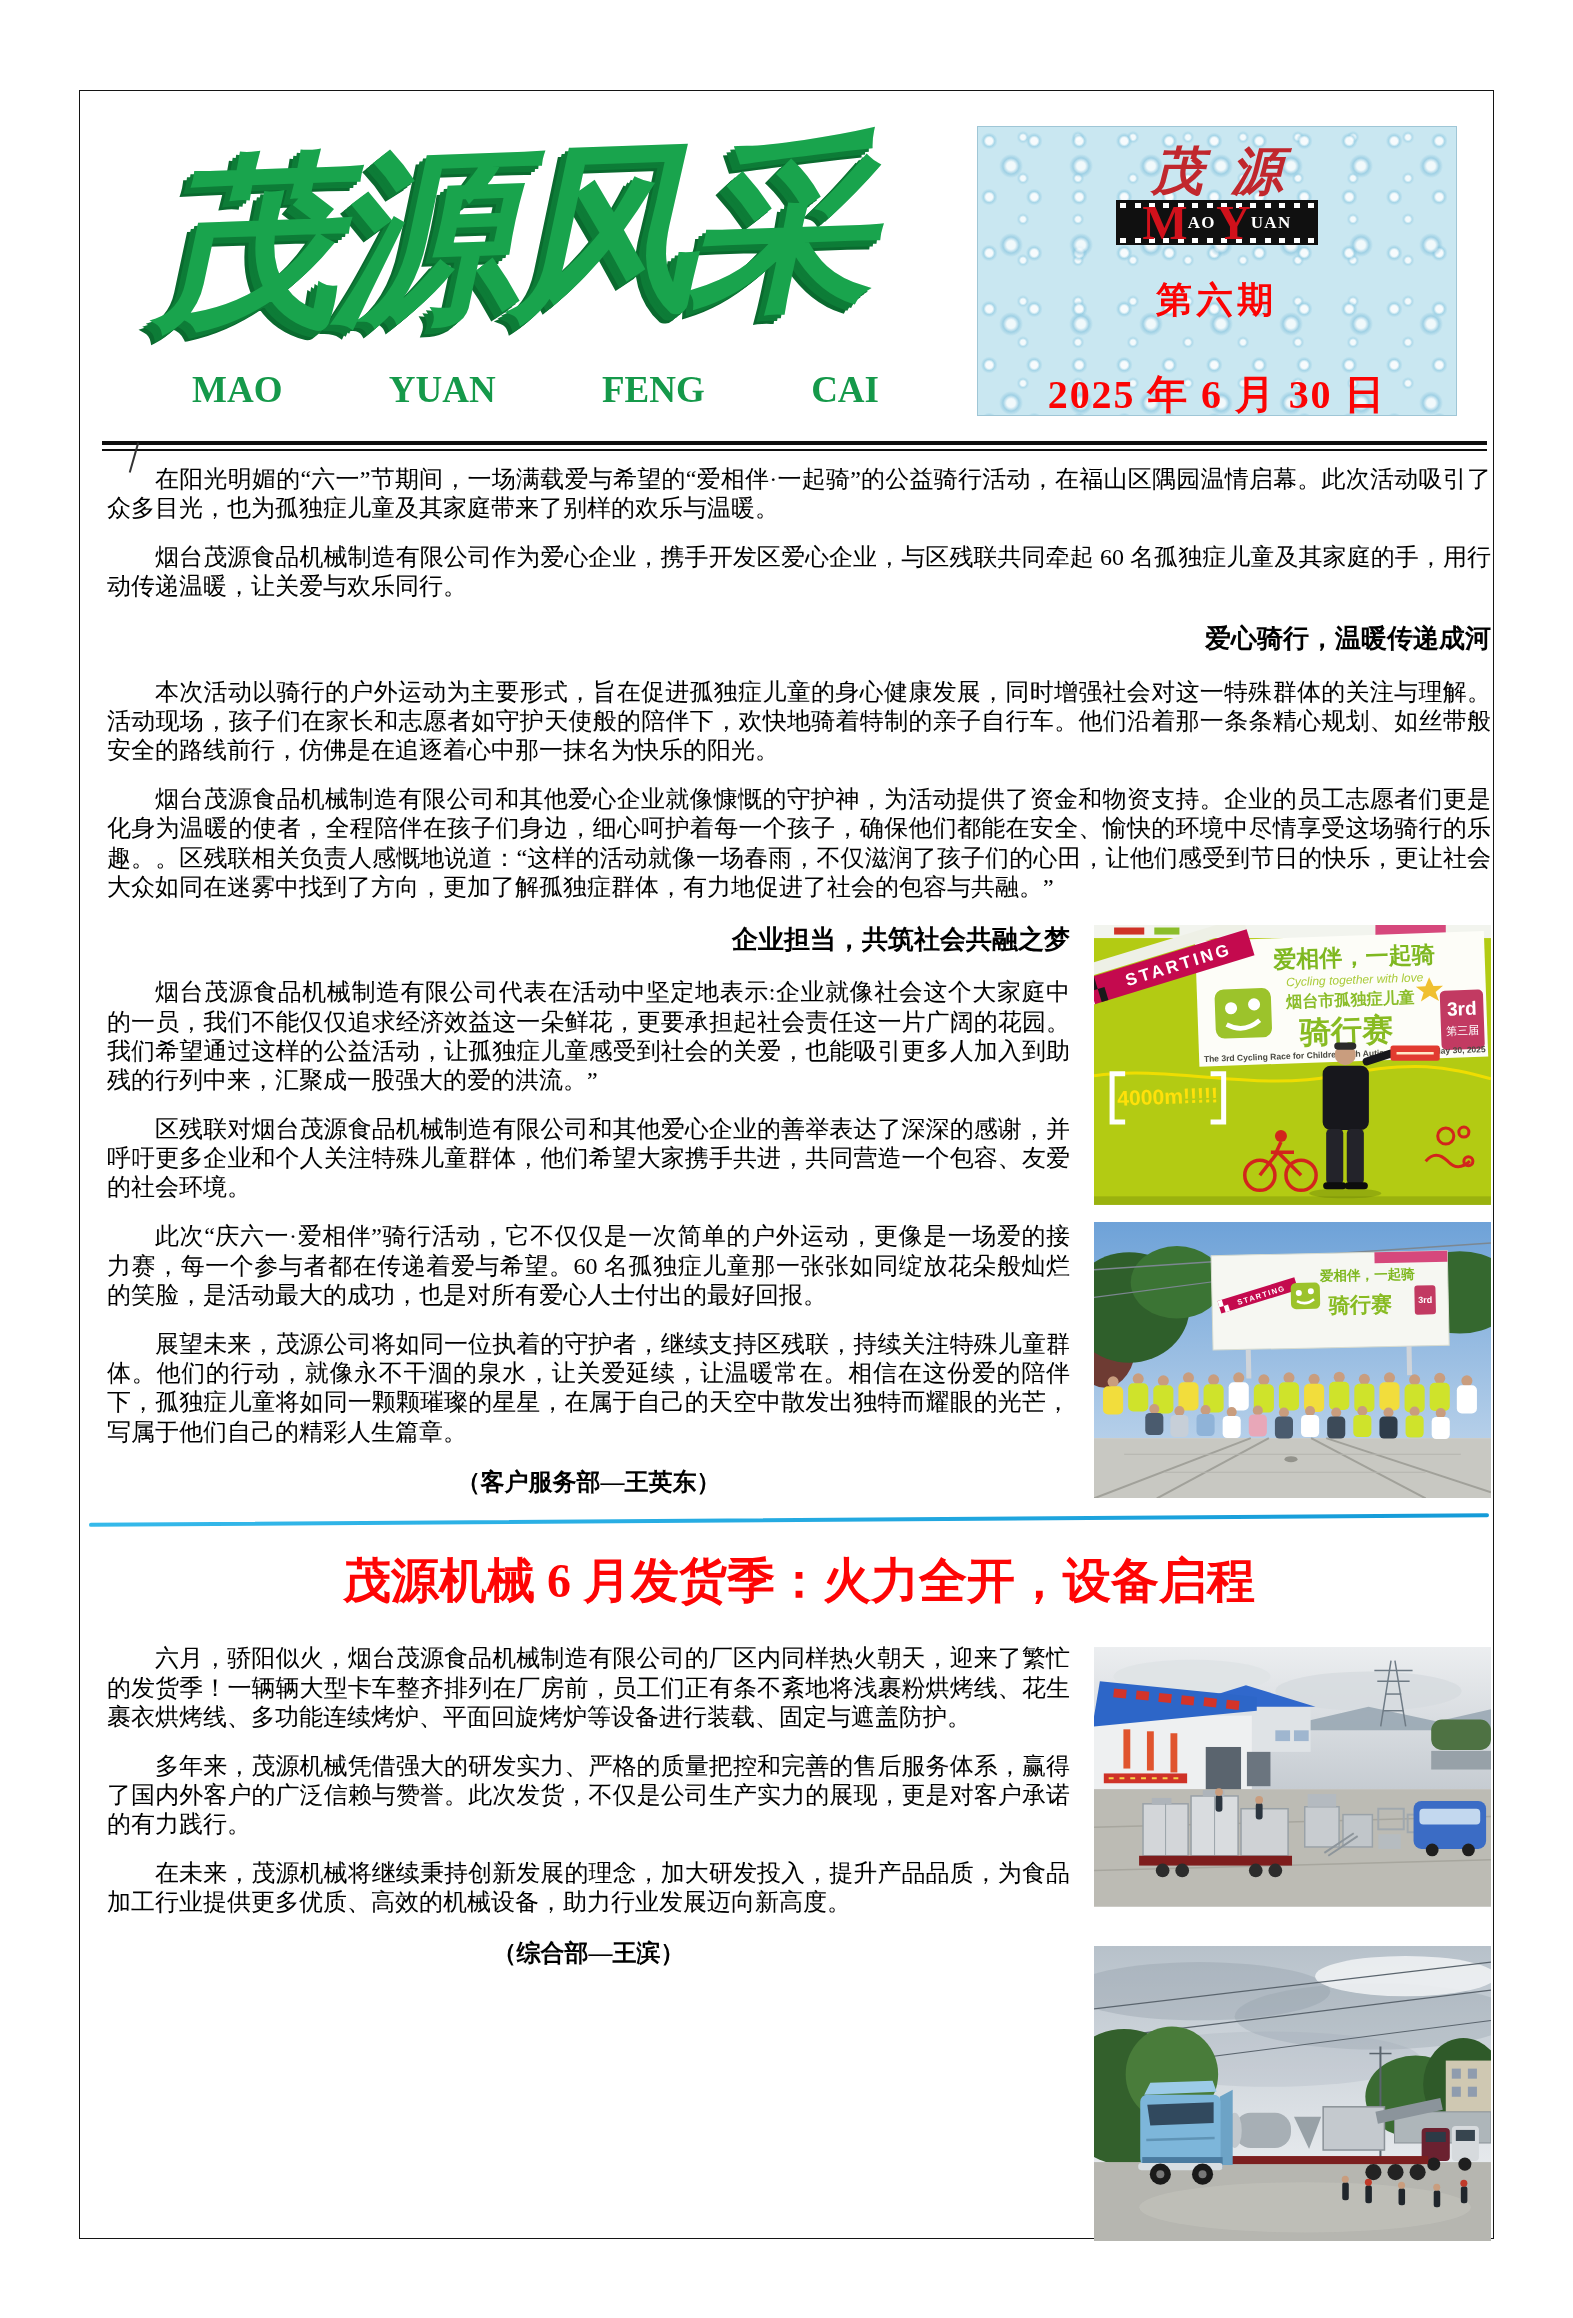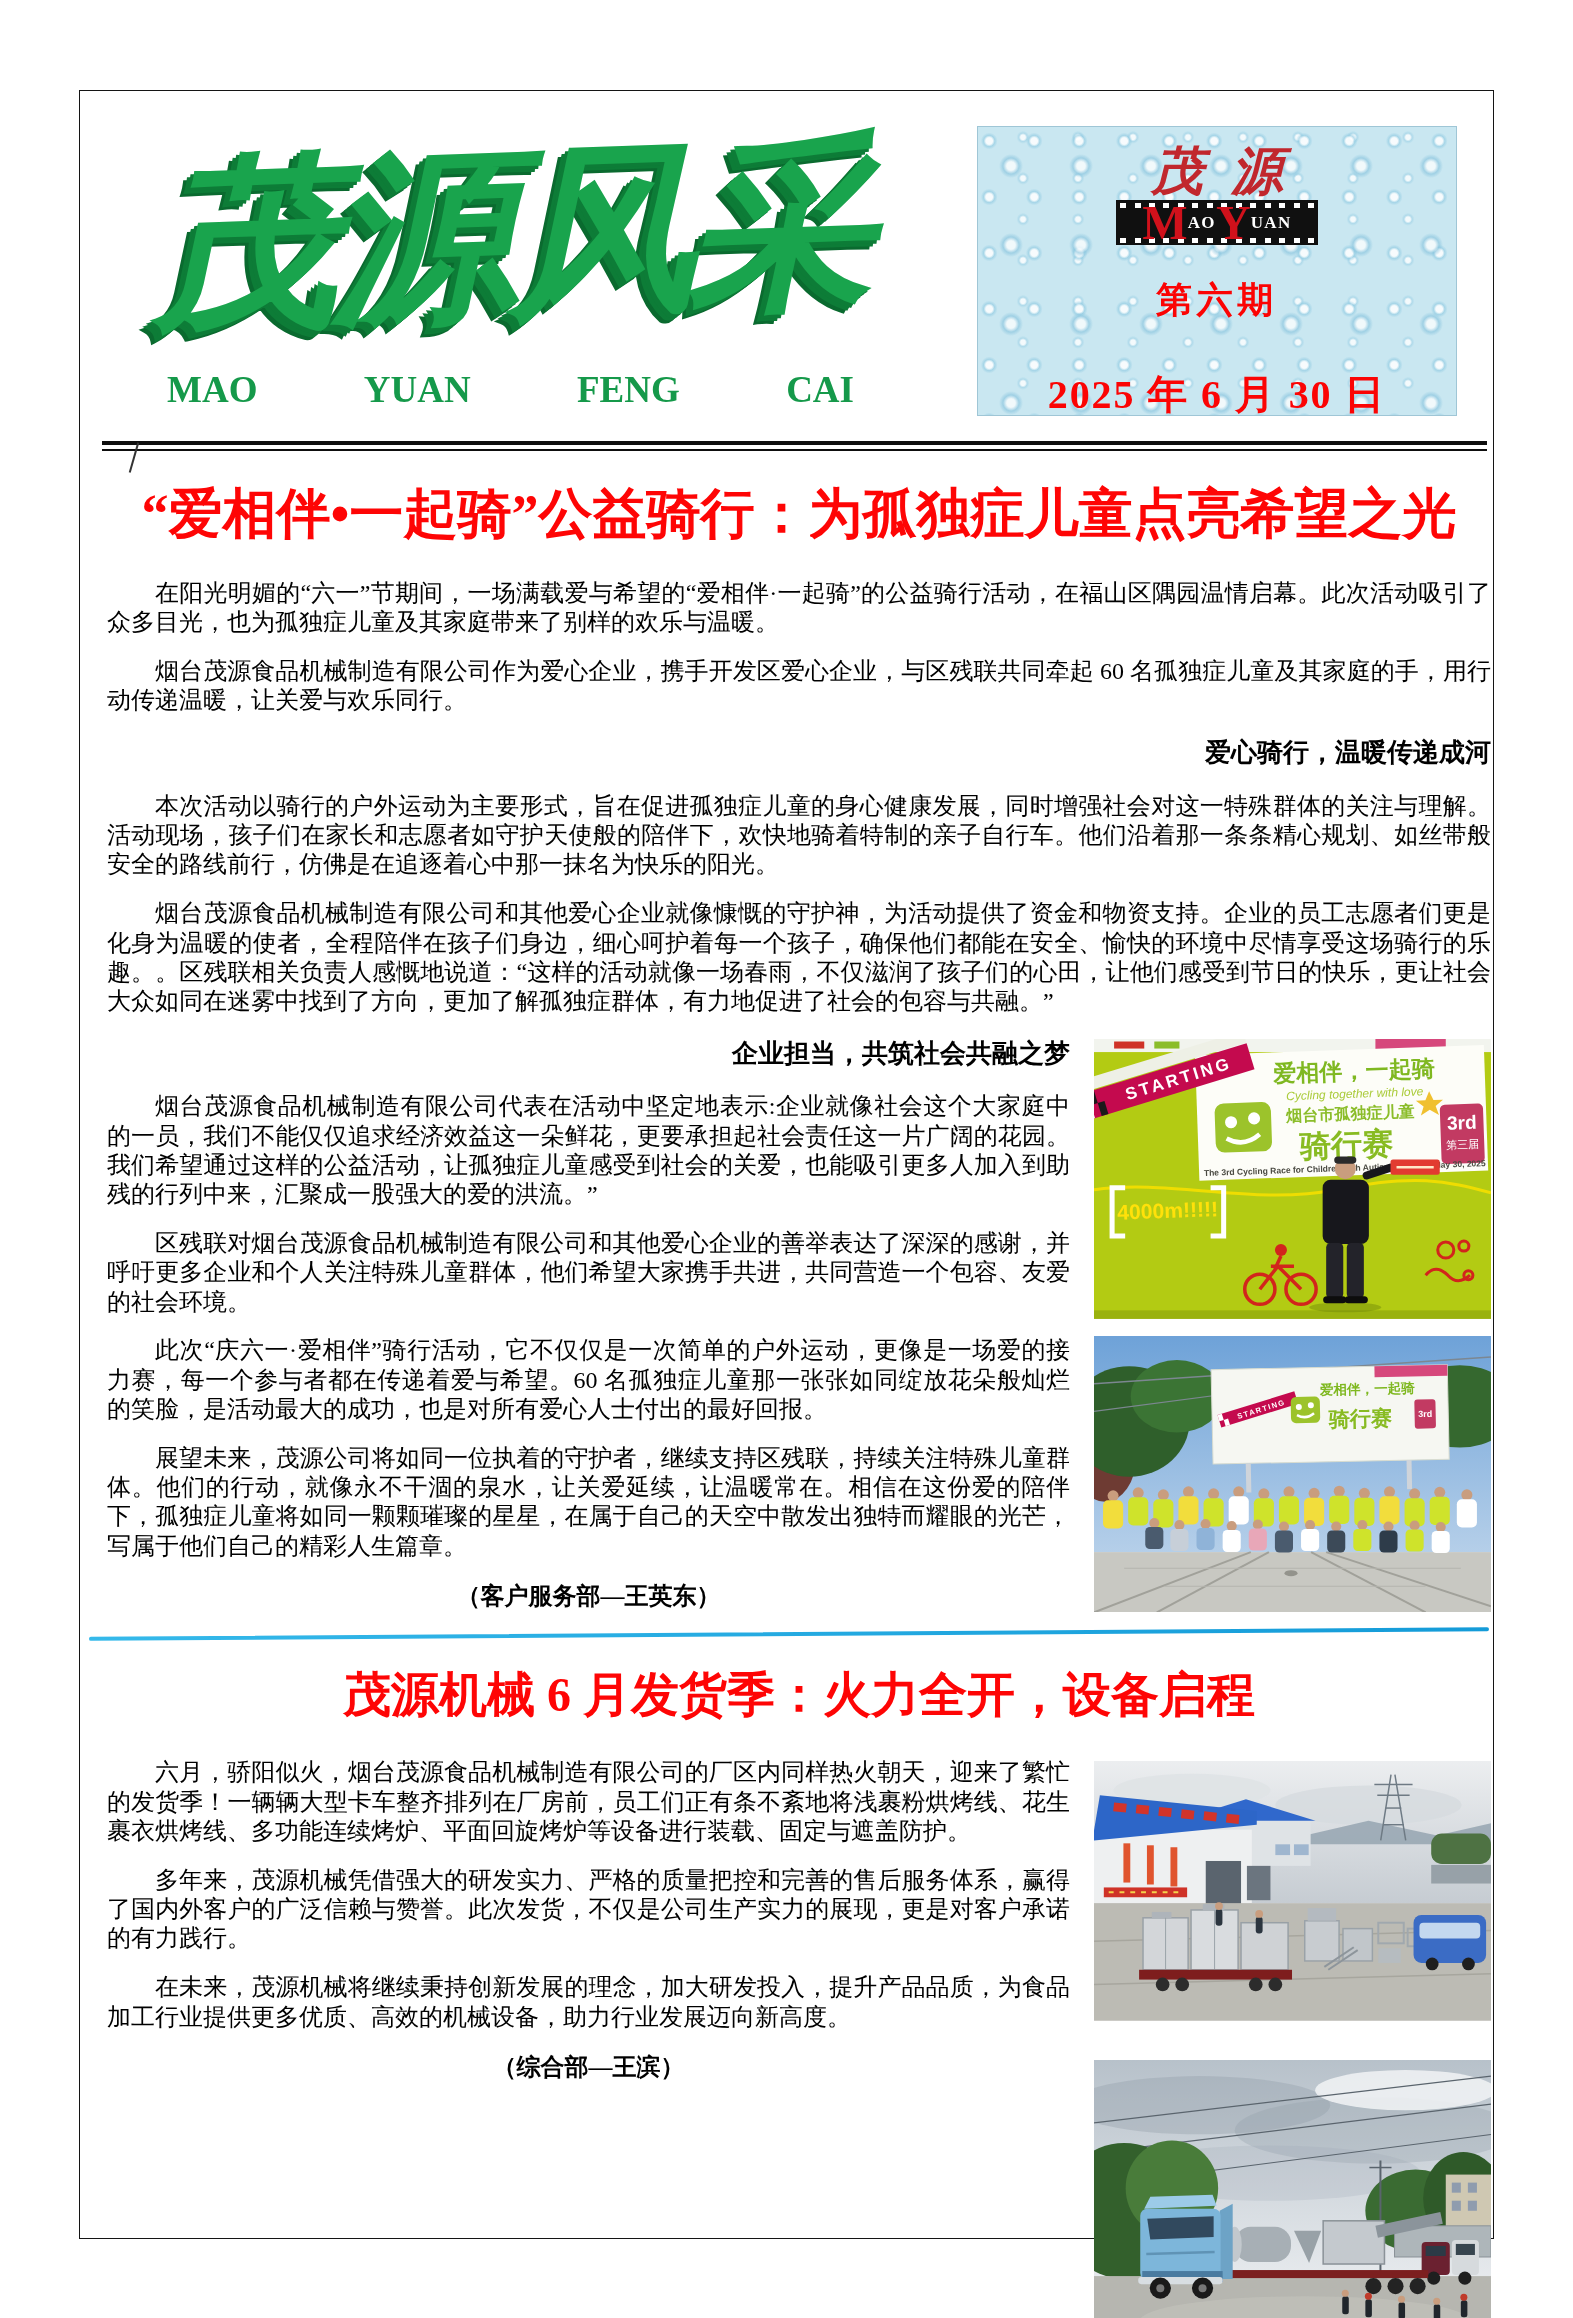--- a/index.html
+++ b/index.html
@@ -5,21 +5,21 @@
   html,body{margin:0;padding:0;background:#ffffff;}
   .page{position:relative;width:1573px;height:2319px;background:#fff;overflow:hidden;
         font-family:"Liberation Serif","DejaVu Serif",serif;color:#000;}
   .frame{position:absolute;left:79px;top:90px;width:1415px;height:2149px;
          border:1.4px solid #141414;box-sizing:border-box;}
   
   .masthead-title{position:absolute;left:70px;top:37px;font-size:187px;line-height:1.15;
       font-weight:bold;font-style:italic;color:#19a44d;letter-spacing:-8.4px;
       transform:rotate(-2deg);
       text-shadow:-3.7px 3.3px 0 #0d7c37,-7.5px 6px 0 #0d7c37,-11.2px 9px 0 #0a6a2f;}
-  .masthead-sub{position:absolute;left:87px;top:277px;width:687px;display:flex;
+  .masthead-sub{position:absolute;left:112px;top:277px;width:687px;display:flex;
       justify-content:space-between;font-size:37px;font-weight:bold;color:#15994a;}
   .issue-box{position:absolute;left:897px;top:35px;width:480px;height:290px;box-sizing:border-box;
       background-color:#c9e7f1;
       background-image:
         radial-gradient(circle 12px at 33px 39px, rgba(255,255,255,.75) 0 4.2px, rgba(125,190,218,.55) 8px, rgba(201,231,241,0) 12px),
         radial-gradient(circle 8.4px at 11.2px 14px, rgba(255,255,255,.85) 0 3.3px, rgba(137,199,224,.55) 5.6px, rgba(201,231,241,0) 8.4px),
         radial-gradient(circle 6.5px at 45px 10.3px, rgba(255,255,255,.8) 0 2.3px, rgba(150,205,228,.5) 4.2px, rgba(201,231,241,0) 6.5px);
       background-size:70px 79px,45px 56px,55px 41px;
       border:0.5px solid #9fc6d6;text-align:center;}
   .logo-cn{margin-top:18.7px;font-size:52px;line-height:1;font-weight:bold;color:#c1272d;
@@ -85,21 +85,20 @@
       <div class="issue-label">第六期</div>
       <div class="issue-date">2025 年 6 月 30 日</div>
     </div>
 
     <div class="rule-double"></div>
     <div class="slash-mark"></div>
 
     <div class="content">
 
       <div>
-        <div class="headline headline-1">“爱相伴•一起骑”公益骑行：为孤独症儿童点亮希望之光</div>
         <p class="body">在阳光明媚的“六一”节期间，一场满载爱与希望的“爱相伴·一起骑”的公益骑行活动，在福山区隅园温情启幕。此次活动吸引了众多目光，也为孤独症儿童及其家庭带来了别样的欢乐与温暖。</p>
         <p class="body">烟台茂源食品机械制造有限公司作为爱心企业，携手开发区爱心企业，与区残联共同牵起 60 名孤独症儿童及其家庭的手，用行动传递温暖，让关爱与欢乐同行。</p>
         <div class="subhead">爱心骑行，温暖传递成河</div>
         <p class="body">本次活动以骑行的户外运动为主要形式，旨在促进孤独症儿童的身心健康发展，同时增强社会对这一特殊群体的关注与理解。活动现场，孩子们在家长和志愿者如守护天使般的陪伴下，欢快地骑着特制的亲子自行车。他们沿着那一条条精心规划、如丝带般安全的路线前行，仿佛是在追逐着心中那一抹名为快乐的阳光。</p>
         <p class="body">烟台茂源食品机械制造有限公司和其他爱心企业就像慷慨的守护神，为活动提供了资金和物资支持。企业的员工志愿者们更是化身为温暖的使者，全程陪伴在孩子们身边，细心呵护着每一个孩子，确保他们都能在安全、愉快的环境中尽情享受这场骑行的乐趣。。区残联相关负责人感慨地说道：“这样的活动就像一场春雨，不仅滋润了孩子们的心田，让他们感受到节日的快乐，更让社会大众如同在迷雾中找到了方向，更加了解孤独症群体，有力地促进了社会的包容与共融。”</p>
 
         <div class="float-photos">
 
           <div class="photo">
             <svg viewBox="0 0 790 557" xmlns="http://www.w3.org/2000/svg">

